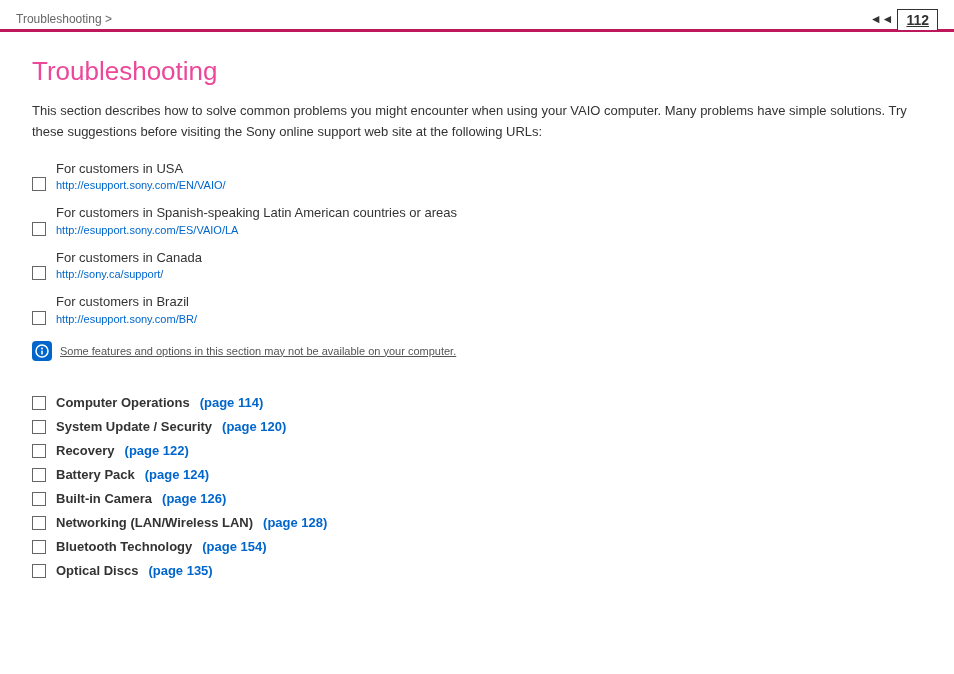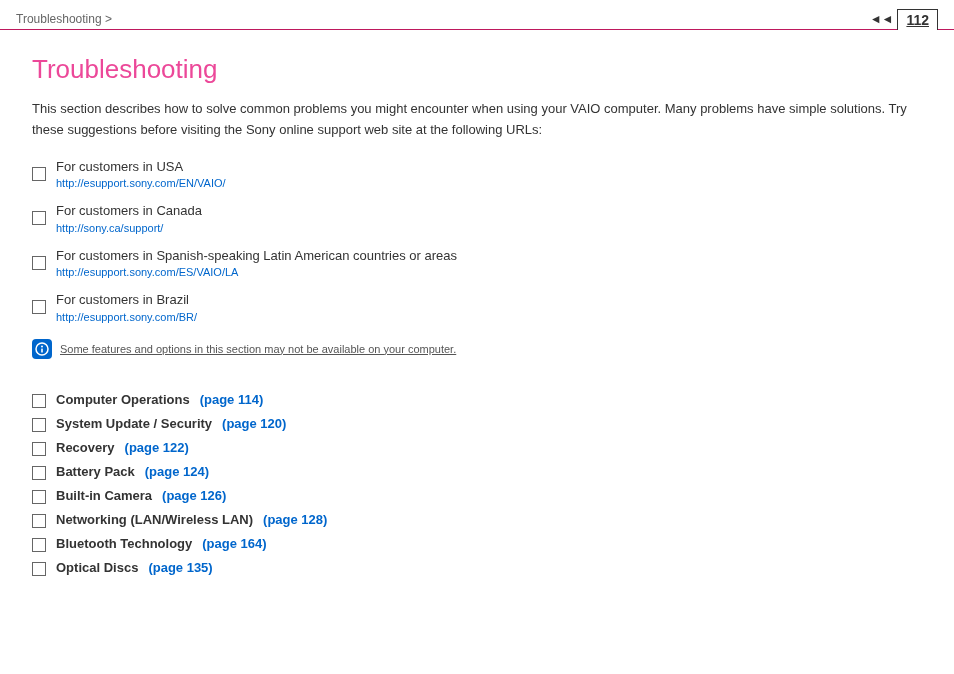--- a/index.html
+++ b/index.html
@@ -16,21 +16,21 @@
       font-size: 13px;
       color: #333333;
       overflow: hidden;
     }
 
     .top-bar {
       display: flex;
       justify-content: space-between;
       align-items: center;
       padding: 8px 16px 0 16px;
-      border-bottom: 1px solid #be185d;
+      border-bottom: 3px solid #be185d;
       margin-bottom: 0;
     }
 
     .breadcrumb {
       font-size: 12px;
       color: #666666;
     }
 
     .page-number-container {
       display: flex;
@@ -73,21 +73,21 @@
       color: #333333;
       margin-bottom: 16px;
     }
 
     .list-section {
       margin-bottom: 16px;
     }
 
     .list-item {
       display: flex;
-      align-items: center;
+      align-items: flex-end;
       margin-bottom: 12px;
       gap: 10px;
     }
 
     .checkbox-icon {
       width: 14px;
       height: 14px;
       min-width: 14px;
       border: 1.5px solid #666666;
       margin-top: 2px;
@@ -147,21 +147,21 @@
       background: transparent;
       margin-bottom: 12px;
     }
 
     .nav-list {
       list-style: none;
     }
 
     .nav-list-item {
       display: flex;
-      align-items: center;
+      align-items: flex-end;
       gap: 10px;
       margin-bottom: 8px;
     }
 
     .nav-item-text {
       font-size: 13px;
       font-weight: bold;
       color: #333333;
     }
 
@@ -193,30 +193,30 @@
       <div class="checkbox-icon"></div>
       <div class="list-item-content">
         <span class="list-item-text">For customers in USA</span>
         <a class="link" href="#">http://esupport.sony.com/EN/VAIO/</a>
       </div>
     </div>
 
     <div class="list-item">
       <div class="checkbox-icon"></div>
       <div class="list-item-content">
+        <span class="list-item-text">For customers in Spanish-speaking Latin American countries or areas</span>
+        <a class="link" href="#">http://esupport.sony.com/ES/VAIO/LA</a>
+      </div>
+    </div>
+
+    <div class="list-item">
+      <div class="checkbox-icon"></div>
+      <div class="list-item-content">
         <span class="list-item-text">For customers in Canada</span>
         <a class="link" href="#">http://sony.ca/support/</a>
-      </div>
-    </div>
-
-    <div class="list-item">
-      <div class="checkbox-icon"></div>
-      <div class="list-item-content">
-        <span class="list-item-text">For customers in Spanish-speaking Latin American countries or areas</span>
-        <a class="link" href="#">http://esupport.sony.com/ES/VAIO/LA</a>
       </div>
     </div>
 
     <div class="list-item">
       <div class="checkbox-icon"></div>
       <div class="list-item-content">
         <span class="list-item-text">For customers in Brazil</span>
         <a class="link" href="#">http://esupport.sony.com/BR/</a>
       </div>
     </div>
@@ -262,21 +262,21 @@
       <a class="nav-item-link" href="#">(page 126)</a>
     </li>
     <li class="nav-list-item">
       <div class="checkbox-icon"></div>
       <span class="nav-item-text">Networking (LAN/Wireless LAN)</span>
       <a class="nav-item-link" href="#">(page 128)</a>
     </li>
     <li class="nav-list-item">
       <div class="checkbox-icon"></div>
       <span class="nav-item-text">Bluetooth Technology</span>
-      <a class="nav-item-link" href="#">(page 164)</a>
+      <a class="nav-item-link" href="#">(page 154)</a>
     </li>
     <li class="nav-list-item">
       <div class="checkbox-icon"></div>
       <span class="nav-item-text">Optical Discs</span>
       <a class="nav-item-link" href="#">(page 135)</a>
     </li>
   </ul>
 </div>
 
 </body></html>

